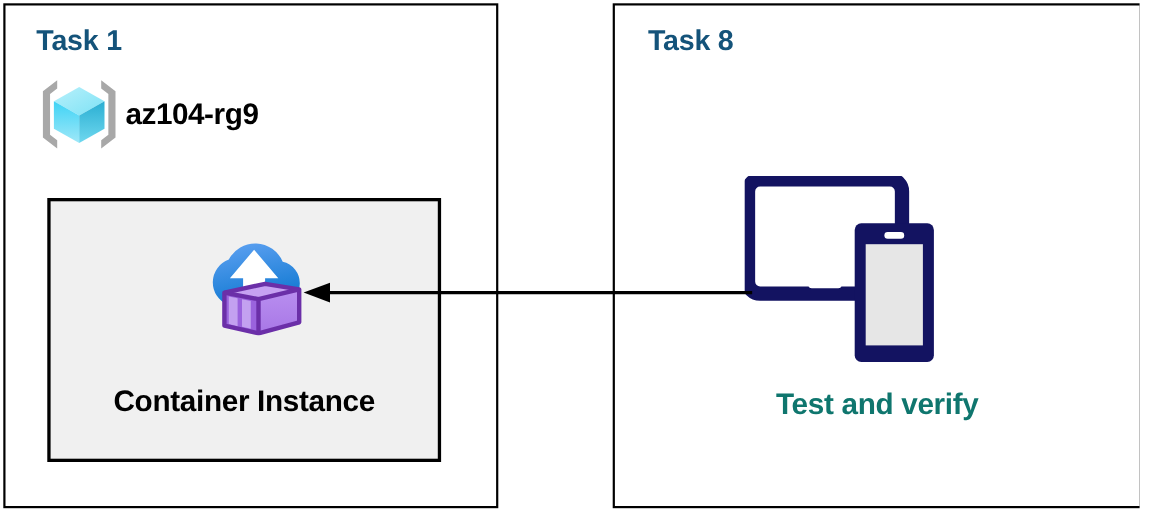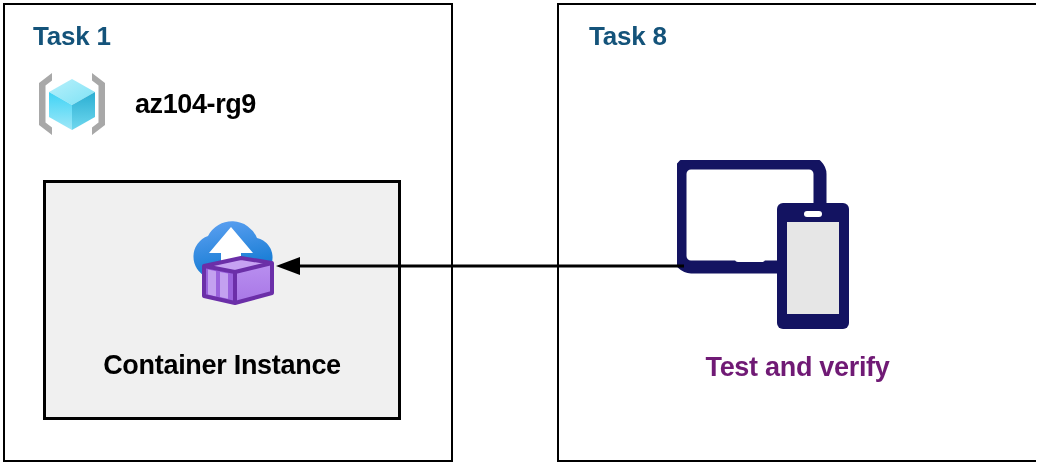--- a/index.html
+++ b/index.html
@@ -41,21 +41,21 @@
   #title-task1 { left: 28px; top: 16px; }
   #title-task2 { left: 30px; top: 16px; }
 
   
   #rg-row {
     position: absolute;
     left: 28px;
     top: 60px;
     display: flex;
     align-items: center;
-    gap: 24px;
+    gap: 3px;
   }
   #rg-icon { width: 78px; height: 78px; display: block; }
   #rg-label {
     font-size: 27px;
     font-weight: bold;
     color: #000000;
     white-space: nowrap;
     letter-spacing: -0.4px;
   }
 
@@ -113,21 +113,21 @@
     display: block;
   }
   #devices-label {
     position: absolute;
     left: 557px;
     width: 481px;
     top: 352px;
     text-align: center;
     font-size: 27px;
     font-weight: bold;
-    color: #701a75;
+    color: #0f766e;
     letter-spacing: -0.3px;
     white-space: nowrap;
   }
 </style>
 </head>
 <body>
 
 <div id="canvas">
 
   <div class="panel" id="panel-task1">

